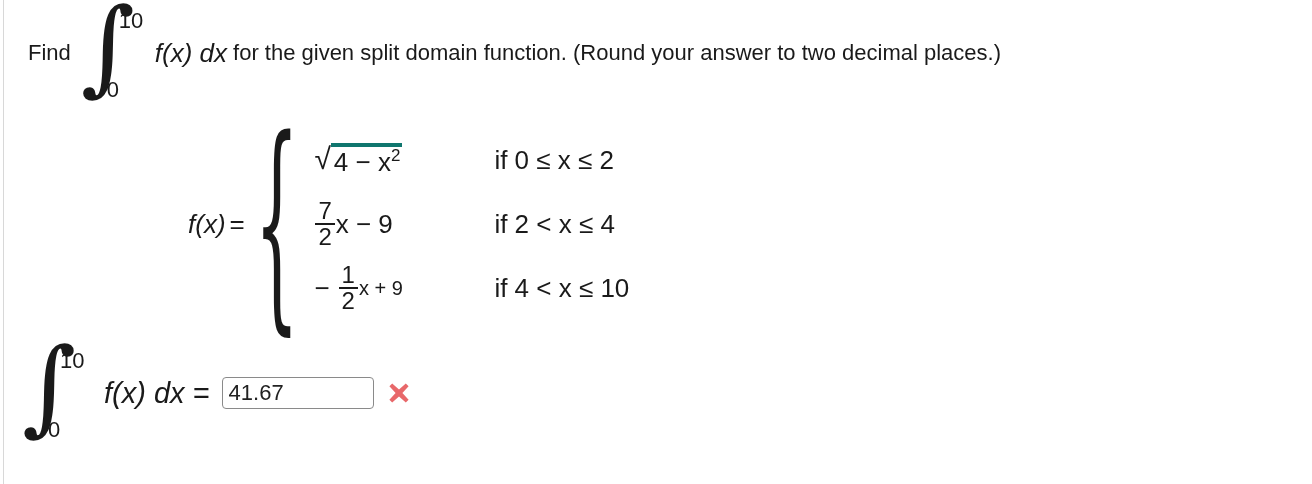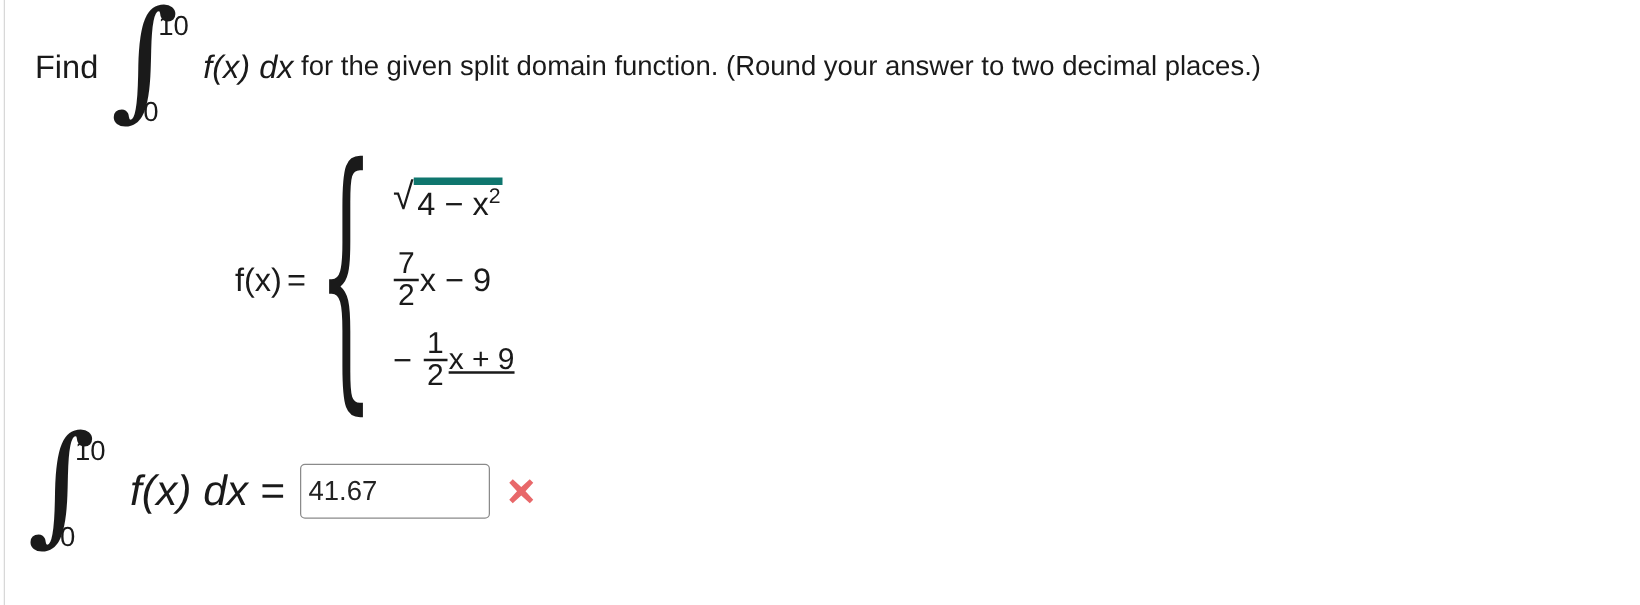--- a/index.html
+++ b/index.html
@@ -61,21 +61,21 @@
   
   #prompt-line {
     position: absolute;
     left: 28px;
     top: 8px;
     display: flex;
     align-items: center;
     white-space: nowrap;
   }
   #prompt-line .find-word {
-    font-size: 26px;
+    font-size: 22px;
     margin-right: 10px;
   }
   #prompt-line .tail {
     font-size: 22px;
     margin-left: 6px;
   }
   #prompt-line .fxdx {
     font-size: 26px;
     font-style: italic;
     text-align: right;
@@ -84,20 +84,21 @@
   
   #piecewise {
     position: absolute;
     left: 188px;
     top: 128px;
     display: flex;
     align-items: center;
   }
   #piecewise .lhs {
     font-size: 26px;
+    font-style: italic;
     margin-right: 4px;
   }
   #piecewise .eq {
     font-size: 26px;
     margin-right: 8px;
     font-style: normal;
   }
   .brace {
     font-family: "DejaVu Serif", serif;
     font-size: 56px;
@@ -127,21 +128,21 @@
     display: inline-flex;
     align-items: flex-start;
   }
   .sqrt .radical {
     font-size: 30px;
     line-height: 1;
     position: relative;
     top: 1px;
   }
   .sqrt .radicand {
-    border-top: 6px solid #0f766e;
+    border-top: 4px solid #0f766e;
     padding: 1px 2px 0 3px;
     font-size: 26px;
     line-height: 1.15;
   }
   .sup {
     font-size: 17px;
     vertical-align: super;
     line-height: 0;
   }
 
@@ -161,28 +162,28 @@
 
   
   #answer-line {
     position: absolute;
     left: 22px;
     top: 348px;
     display: flex;
     align-items: center;
   }
   #answer-line .fxdx-eq {
-    font-size: 34px;
+    font-size: 29px;
     margin-left: 8px;
     white-space: nowrap;
     text-align: center;
   }
   #answer-input {
     width: 152px;
-    height: 44px;
+    height: 32px;
     margin-left: 12px;
     padding: 0 6px;
     border: 1px solid #8a8a8a;
     border-radius: 4px;
     background: #ffffff;
     font-family: "Liberation Sans", sans-serif;
     font-size: 22px;
     color: #222;
     box-sizing: border-box;
     outline: none;
@@ -234,25 +235,30 @@
         </span>
         <span style="font-size:26px;">x − 9</span>
       </div>
 
       <div class="case-expr">
         <span class="neg-sign">−</span>
         <span class="frac">
           <span class="num">1</span>
           <span class="den">2</span>
         </span>
-        <span style="font-size:24px;text-decoration:underline;">x + 9</span>
+        <span style="font-size:20px;">x + 9</span>
       </div>
 
     </div>
 
+    <div class="col-cond">
+      <div class="case-cond">if 0 ≤ x ≤ 2</div>
+      <div class="case-cond">if 2 &lt; x ≤ 4</div>
+      <div class="case-cond">if 4 &lt; x ≤ 10</div>
+    </div>
   </div>
 </div>
 
 <div id="answer-line">
 
   <span class="integral">
     <span class="sign">∫</span>
     <span class="upper">10</span>
     <span class="lower">0</span>
   </span>

